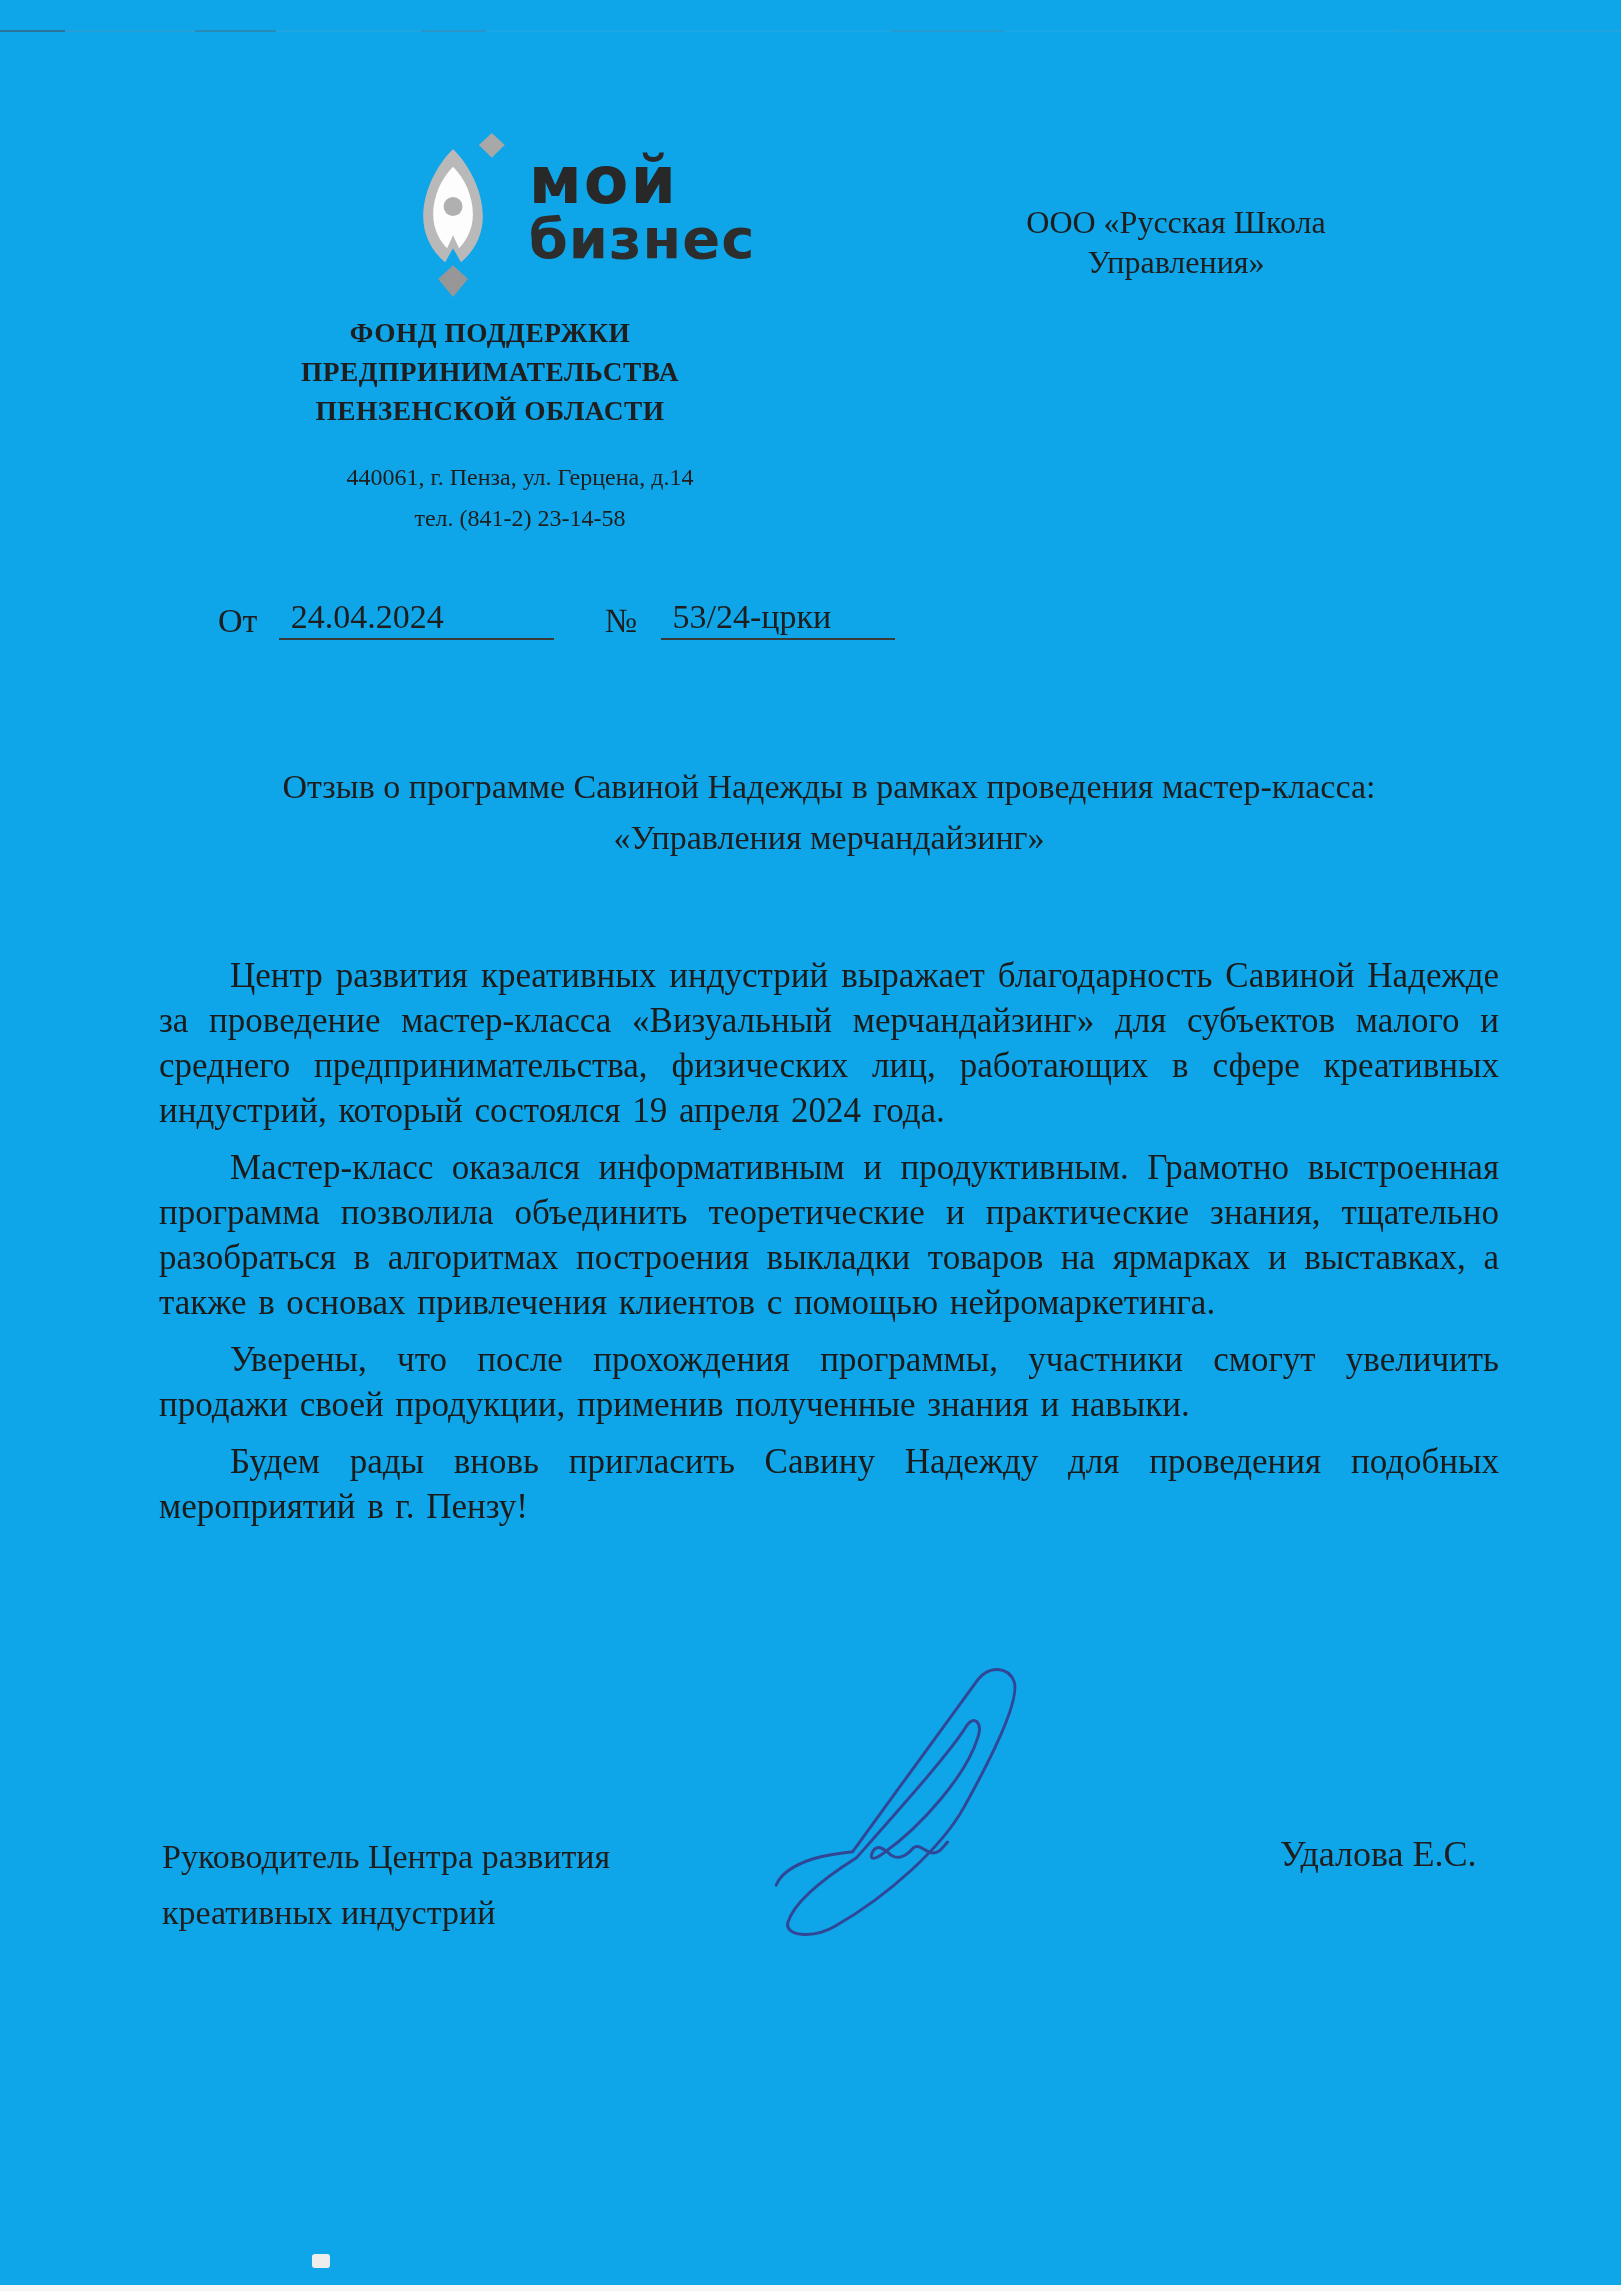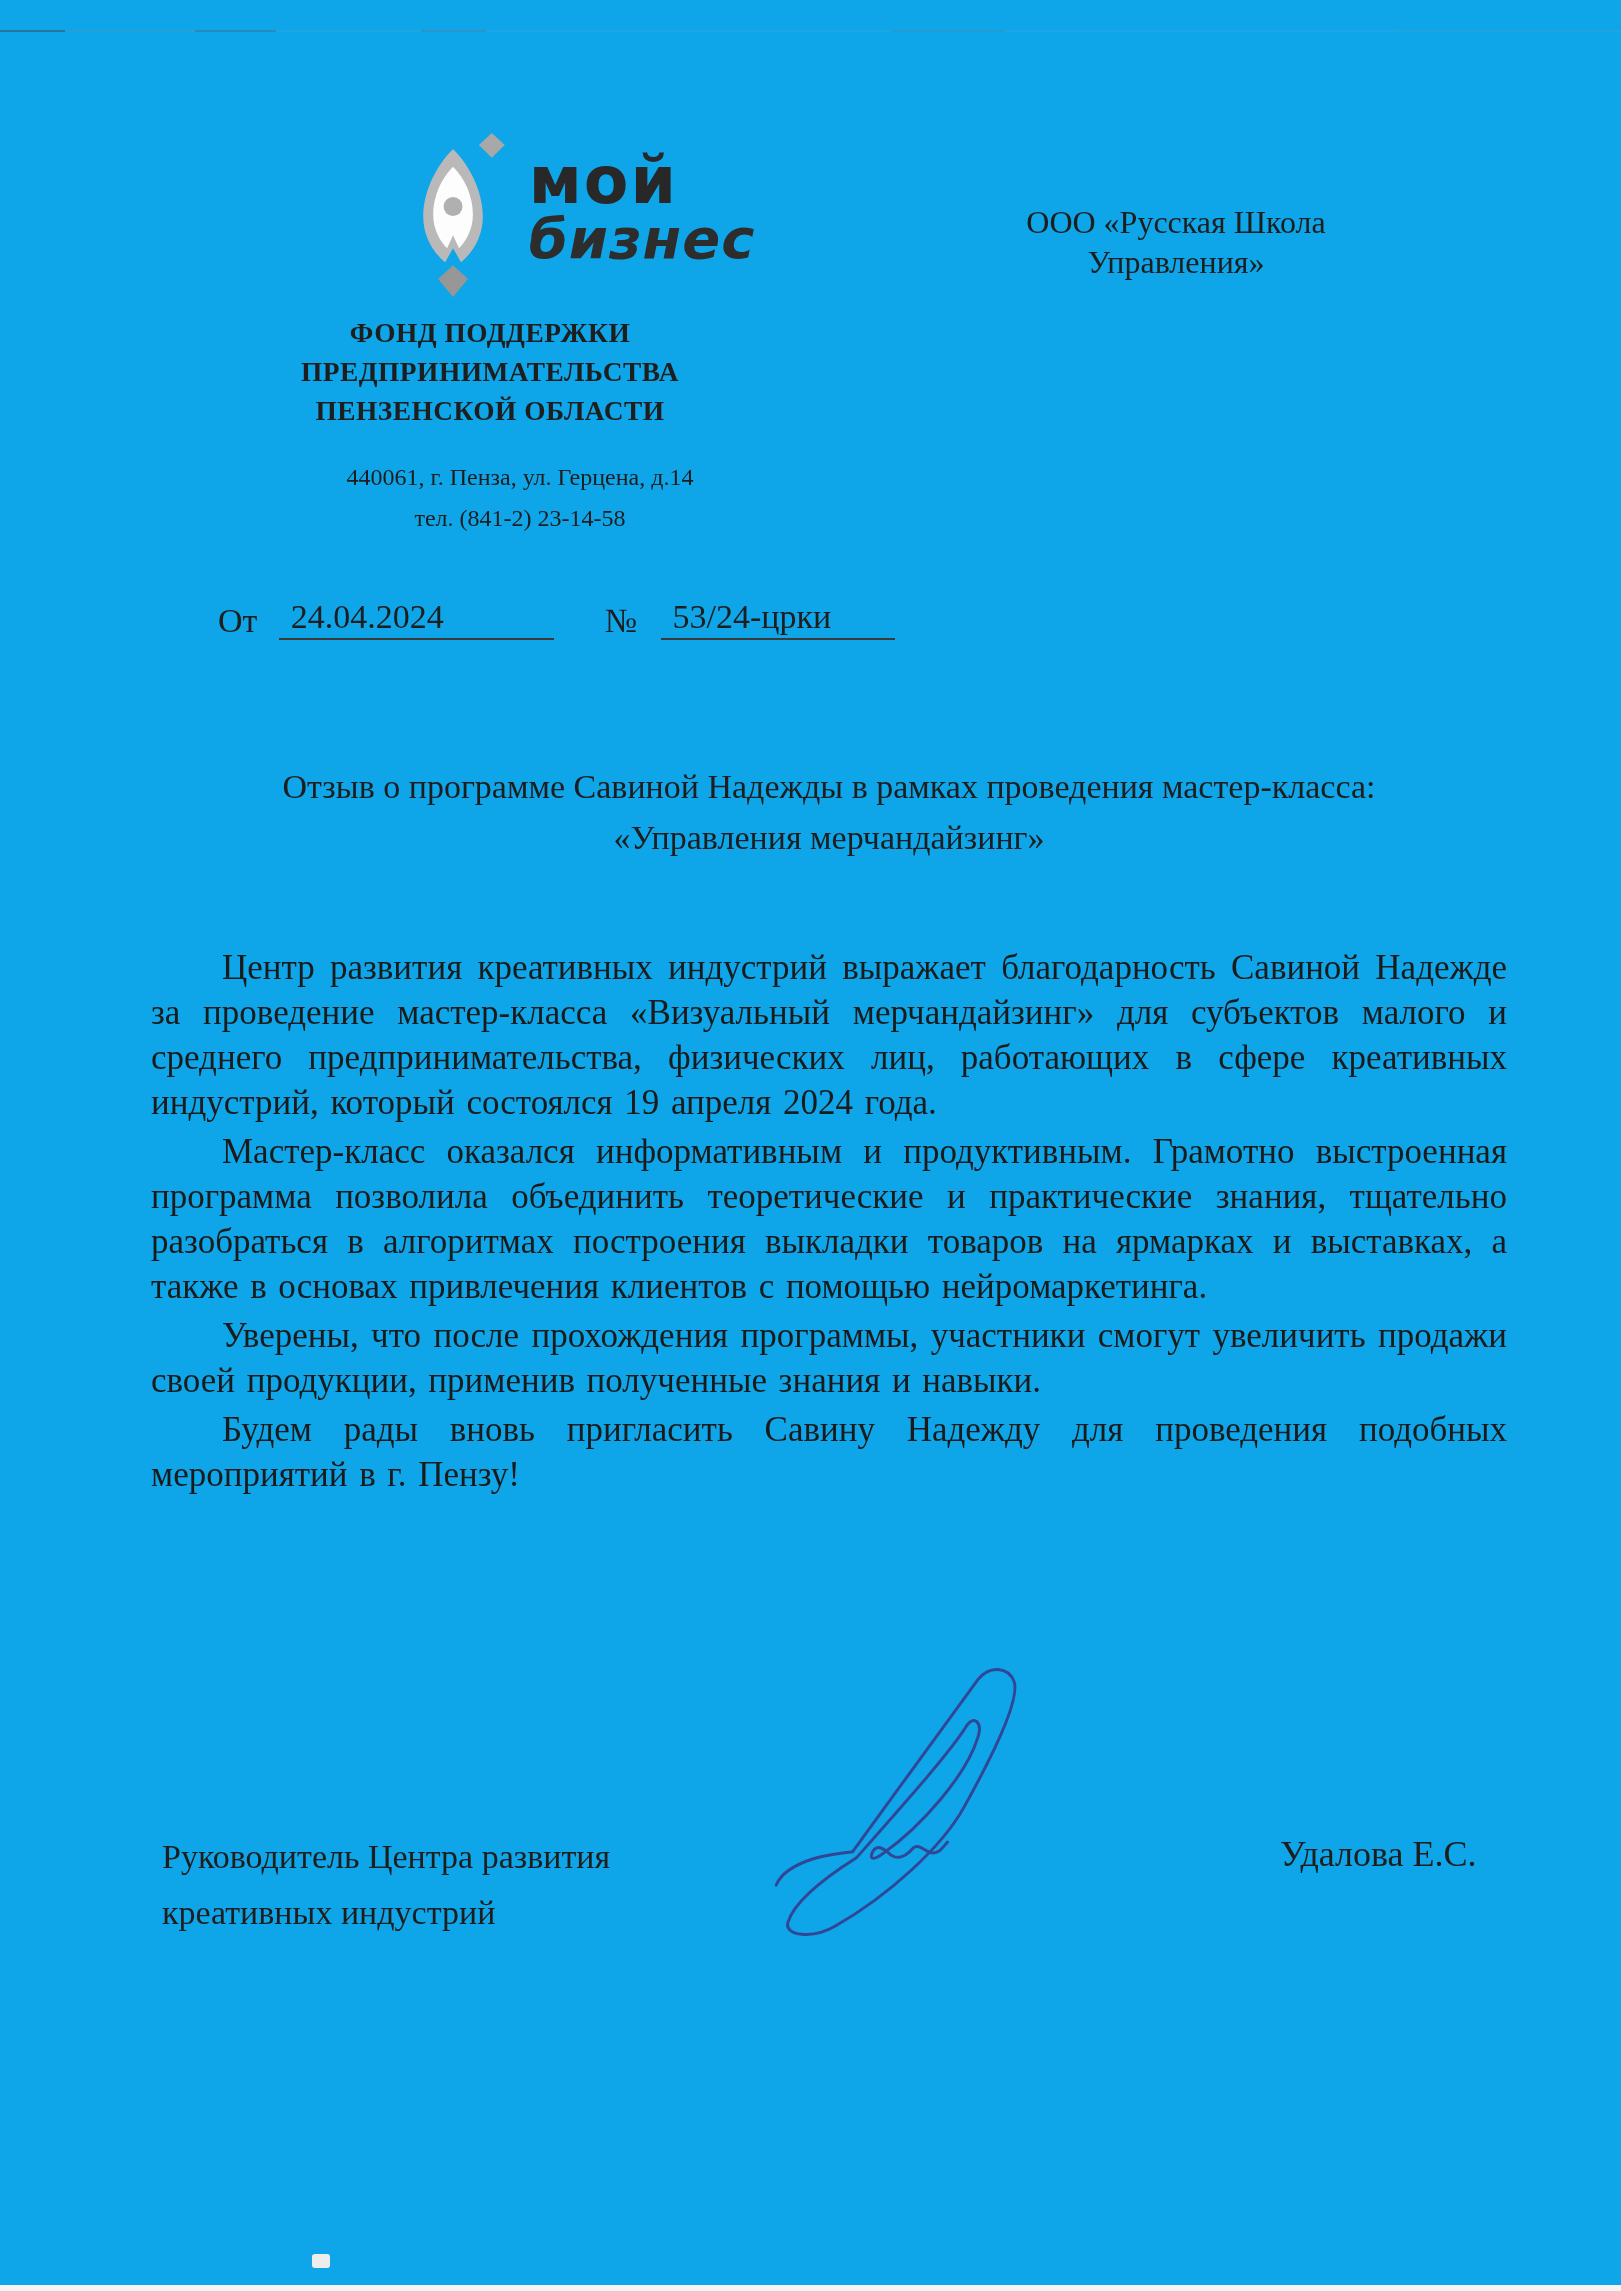--- a/index.html
+++ b/index.html
@@ -16,42 +16,42 @@
       rgba(120,120,120,.22) 55% 62%, rgba(200,200,200,.06) 62% 86%,
       rgba(160,160,160,.12) 86% 100%);}
   .scan-strip-bottom{position:absolute;bottom:0;left:0;width:100%;height:6.9px;background:#f4f4f4;}
   .scan-smudge{position:absolute;left:312px;top:2254px;width:17.6px;height:13.7px;background:#ededed;border-radius:2.9px;}
 
   
   .logo{position:absolute;left:405px;top:129px;display:flex;}
   .logo-icon{width:110px;height:169px;}
   .logo-text{margin-left:13.7px;margin-top:23.5px;font-family:"DejaVu Sans",sans-serif;color:#282828;}
   .logo-line1{font-size:65px;font-weight:bold;line-height:55px;letter-spacing:2px;}
-  .logo-line2{font-size:56px;font-weight:600;line-height:61px;letter-spacing:1px;color:#2d2d2d;font-style:italic;}
+  .logo-line2{font-size:56px;font-weight:600;line-height:61px;letter-spacing:1px;color:#2d2d2d;}
 
   .org-right{position:absolute;left:970px;top:202px;width:412px;text-align:center;
              font-size:32px;line-height:40px;}
   .fund{position:absolute;left:196px;top:314px;width:588px;text-align:center;
         font-weight:bold;font-size:27.4px;line-height:39px;letter-spacing:0.5px;}
   .address{position:absolute;left:221px;top:457px;width:598px;text-align:center;
            font-size:24px;line-height:41px;}
 
   .refline{position:absolute;left:218px;top:598px;font-size:34px;white-space:nowrap;}
   .refline .lbl{display:inline-block;}
   .uline{display:inline-block;border-bottom:2.9px solid #3a3a3a;padding:0 0 2px 11.8px;vertical-align:bottom;}
   .uline.date{width:263px;margin-left:21.6px;}
   .uline.num{width:222px;margin-left:23.5px;}
   .refline .no{margin-left:51px;}
 
   .doc-title{position:absolute;left:147px;top:761px;width:1364px;text-align:center;
              font-size:34px;line-height:51px;}
 
   .body-text{position:absolute;left:147px;top:941px;width:1364px;
              font-size:35px;line-height:45px;text-align:justify;color:#1b1b1b;word-spacing:2.9px;}
-  .body-text p{margin:4px;text-indent:71px;}
+  .body-text p{margin:12px;text-indent:71px;}
 
   .sig-position{position:absolute;left:162px;top:1829px;font-size:34px;line-height:56px;}
   .sig-name{position:absolute;left:1280px;top:1833px;font-size:36px;}
   .signature{position:absolute;left:774px;top:1658px;width:255px;height:284px;}
 </style>
 </head>
 <body>
 
 <div class="page">
 

